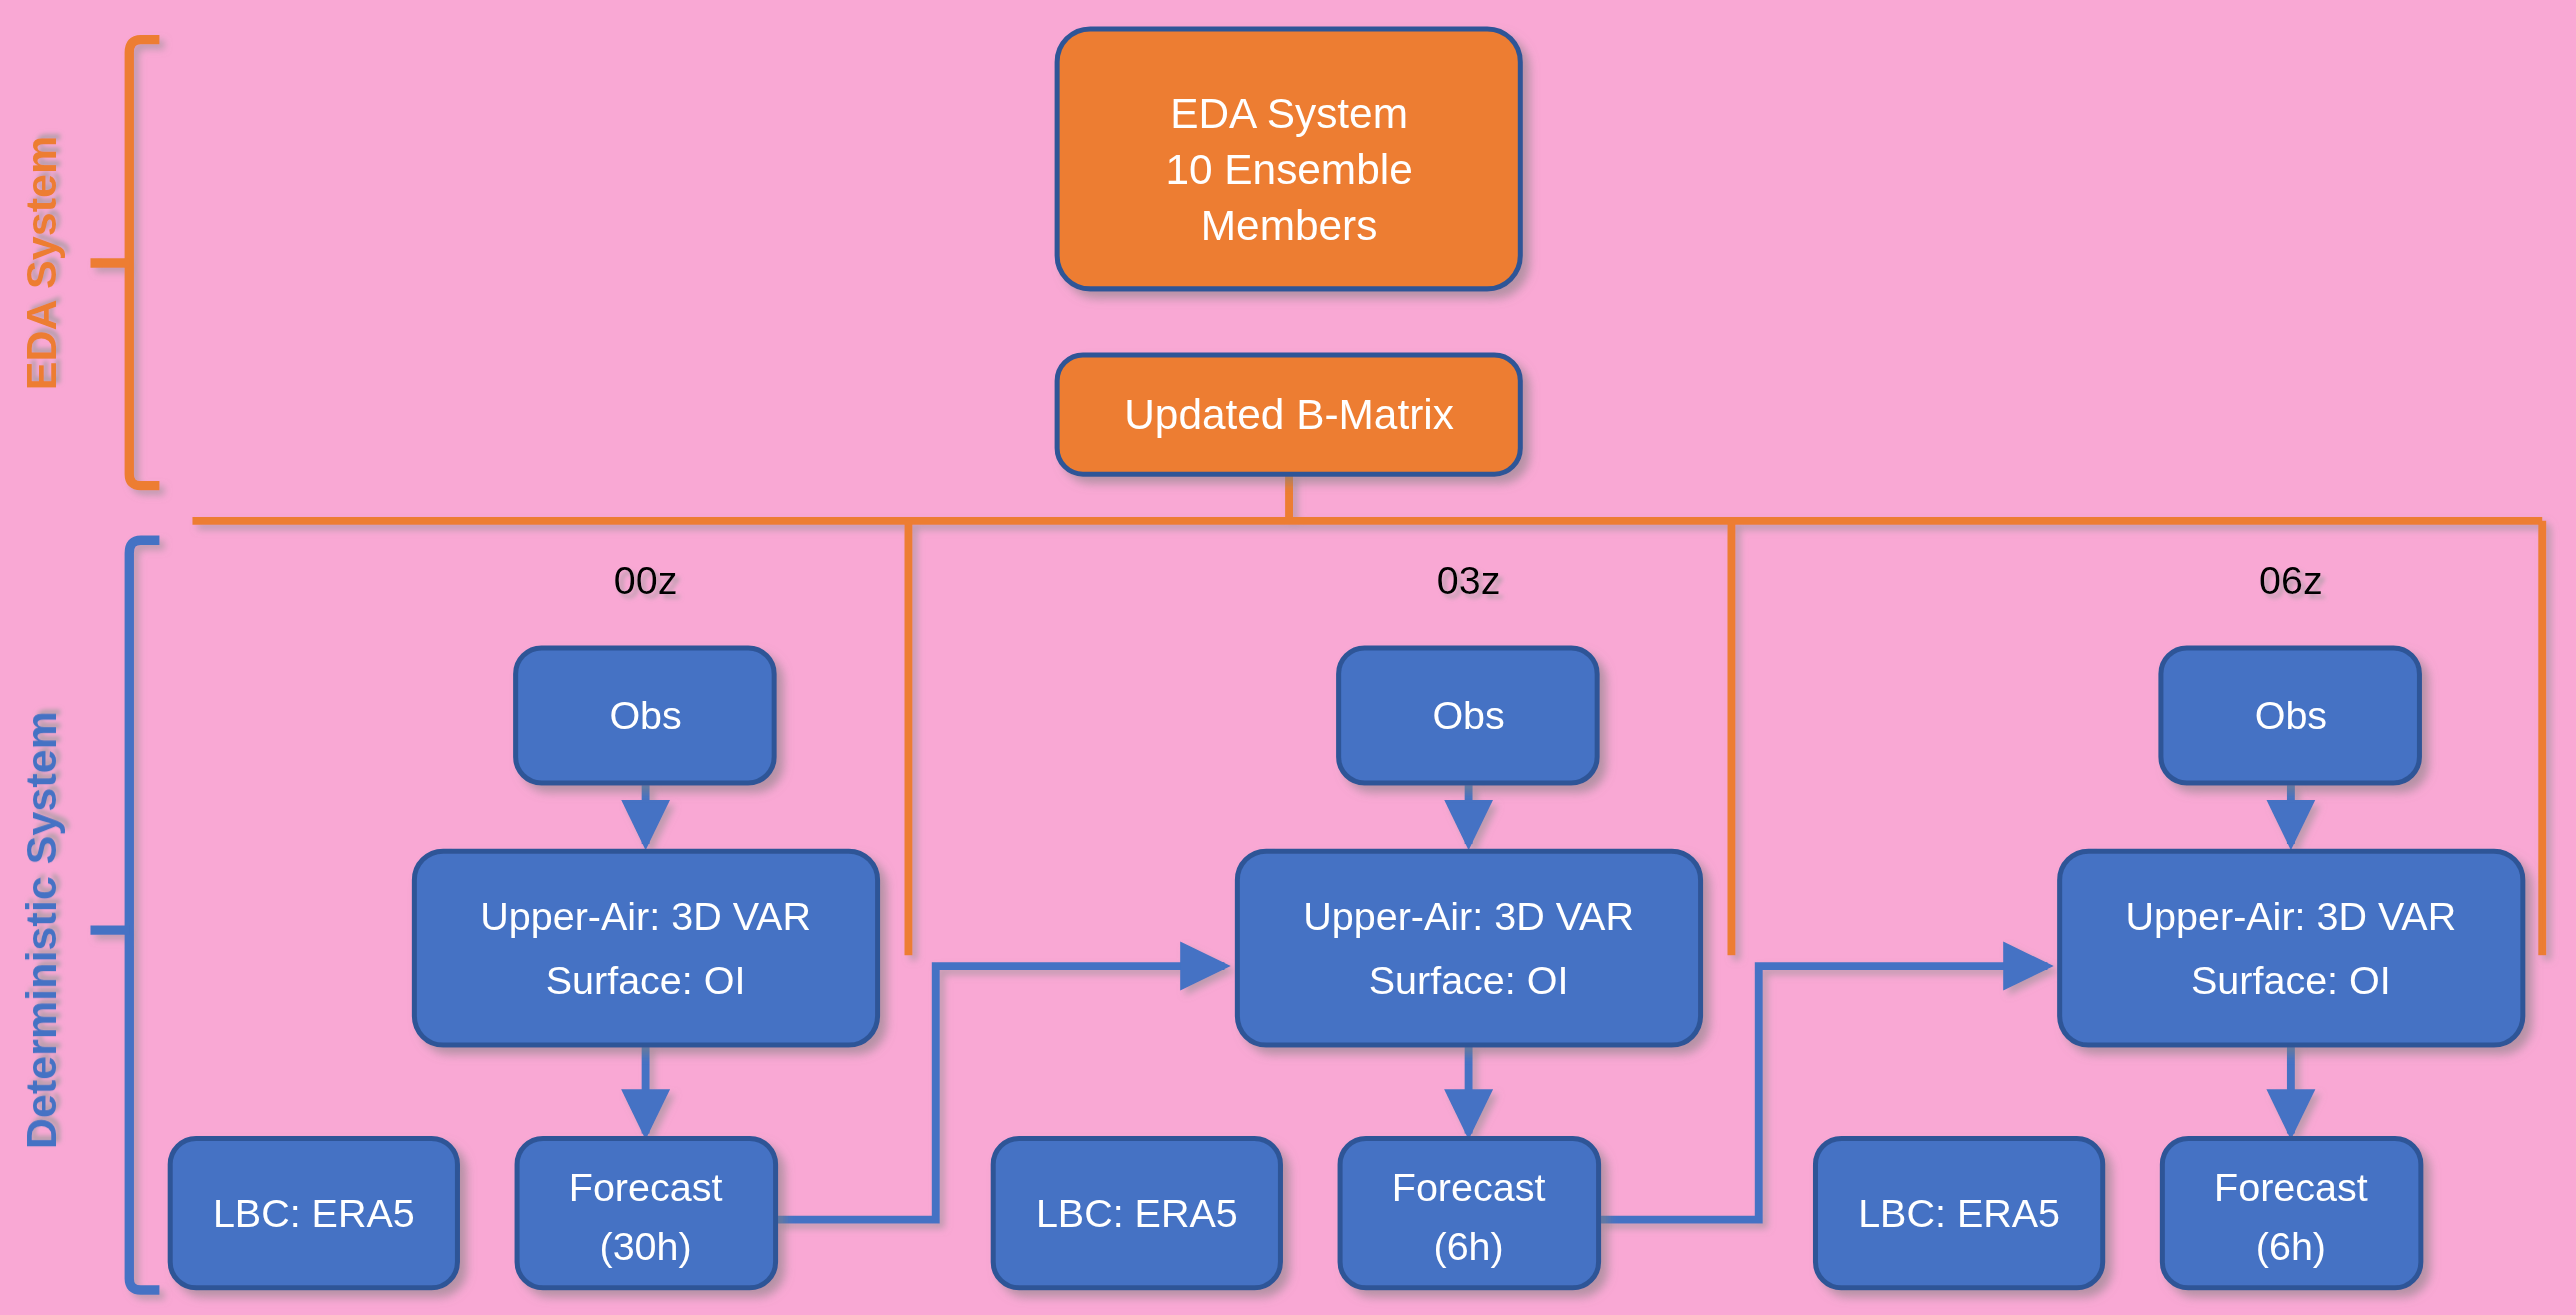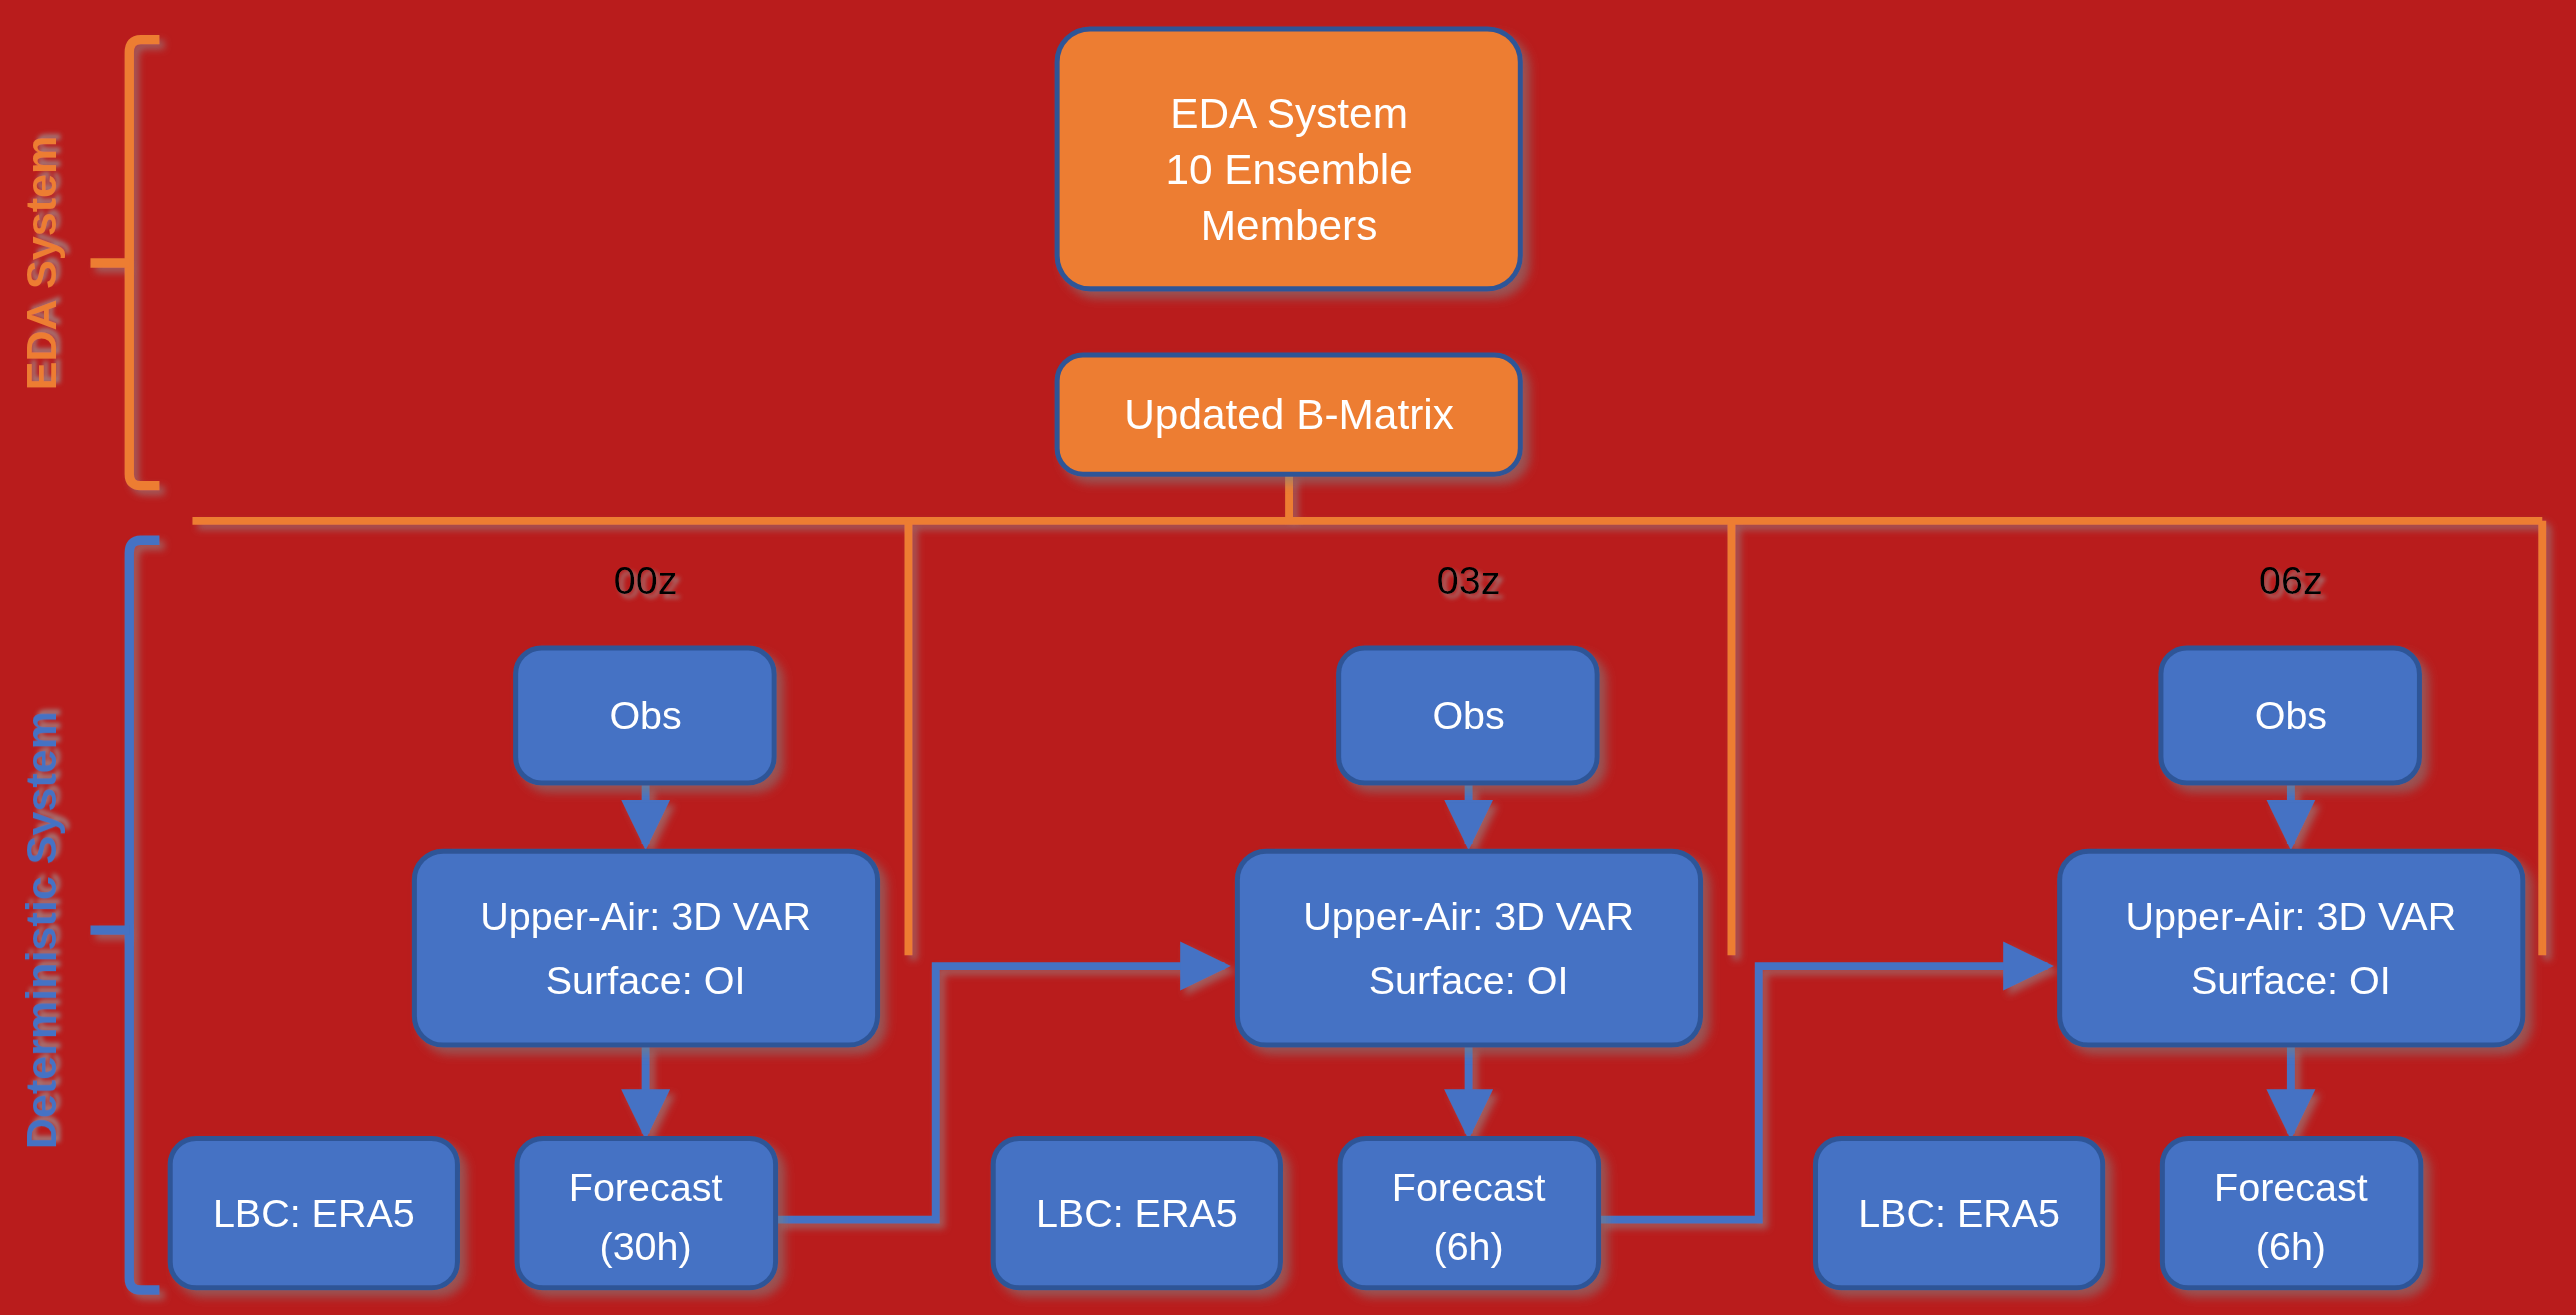--- a/index.html
+++ b/index.html
@@ -1,17 +1,17 @@
 <!DOCTYPE html>
 <html style="font-size:11.5px"><head>
 <meta charset="utf-8">
 <style>
   html,body{margin:0;padding:0;background:#ffffff;}
   body{font-family:"Liberation Sans", sans-serif;}
-  #stage{position:relative;width:2576px;height:1316px;background:#b91c1c;overflow:hidden;}
+  #stage{position:relative;width:2576px;height:1316px;background:#f9a8d4;overflow:hidden;}
   svg.diagram{position:absolute;left:0;top:0;width:2576px;height:1316px;}
   .node-text{fill:#ffffff;font-family:"Liberation Sans", sans-serif;font-weight:400;text-anchor:middle;dominant-baseline:middle;}
   .cycle-label{fill:#000000;font-family:"Liberation Sans", sans-serif;font-weight:400;text-anchor:middle;}
   .group-label{font-family:"Liberation Sans", sans-serif;font-weight:700;text-anchor:middle;}
   .grp-eda{fill:#ED7D31;}
   .grp-det{fill:#4472C4;}
 </style>
 </head>
 <body>
 

